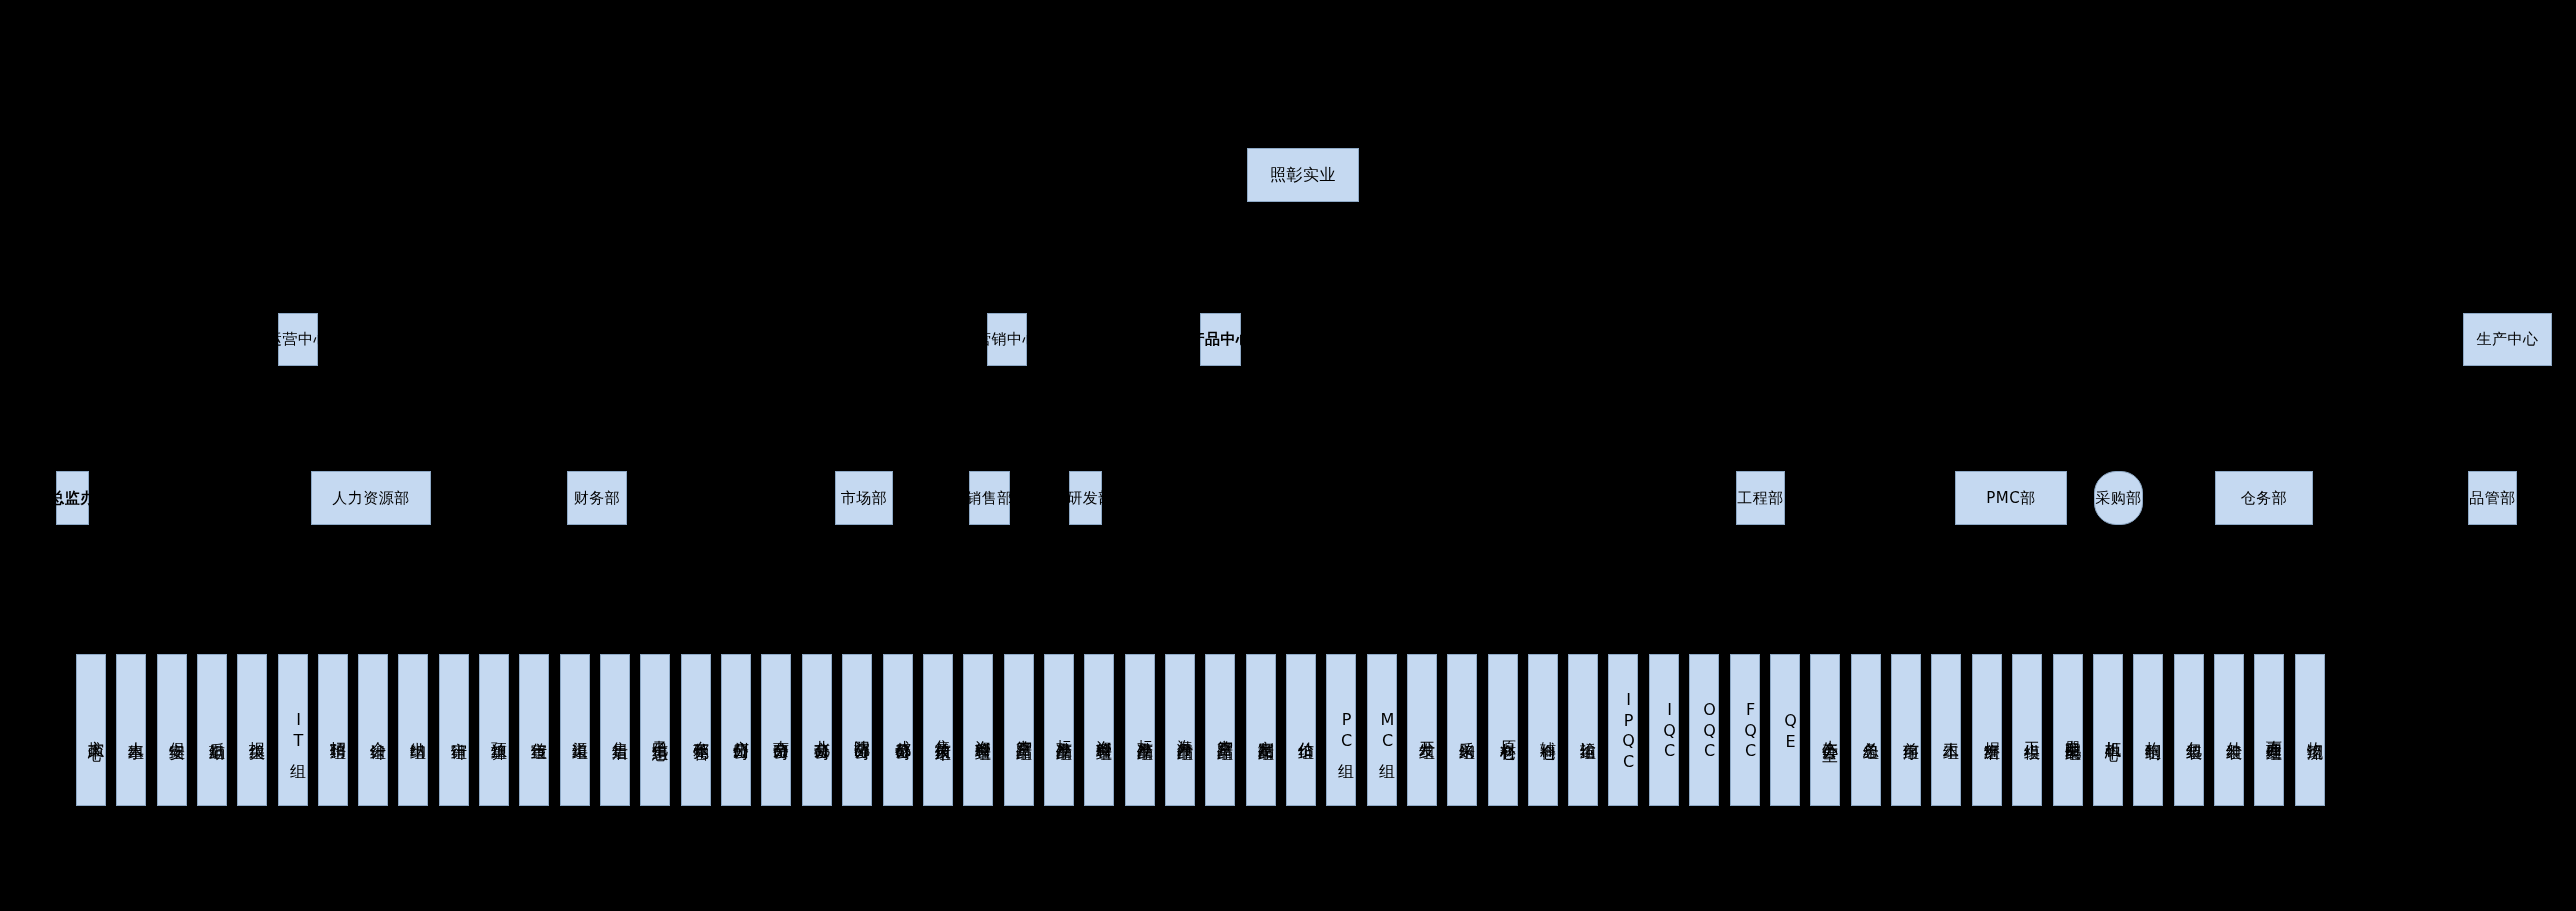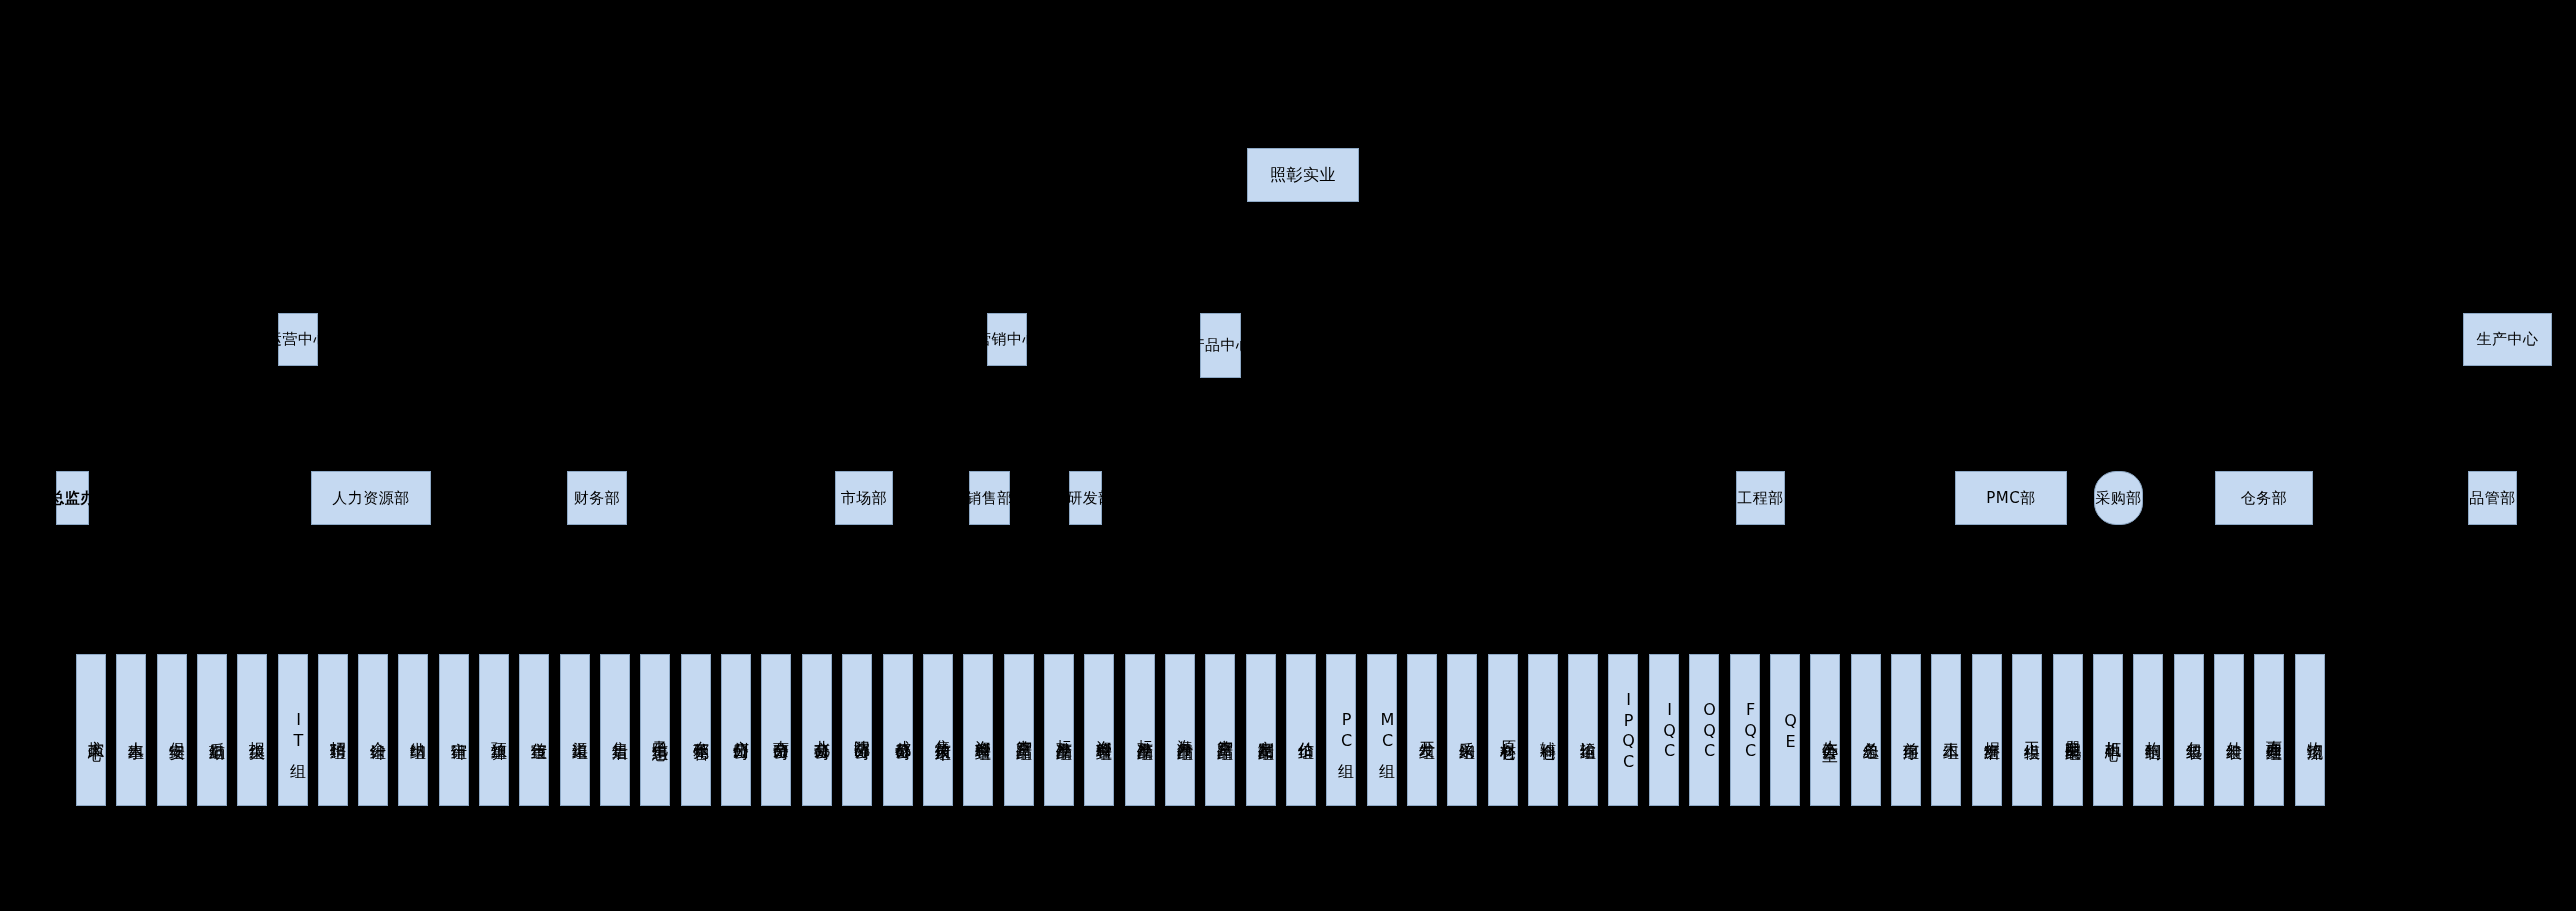--- a/index.html
+++ b/index.html
@@ -57,21 +57,21 @@
     <span>照彰实业</span>
   </div>
 
   <div id="centers-layer">
       <div class="node h" style="left: 278px; top: 313px; width: 40px; height: 53px;">
         <span>运营中心</span>
       </div>
       <div class="node h" style="left: 987px; top: 313px; width: 40px; height: 53px;">
         <span>营销中心</span>
       </div>
-      <div class="node h" style="left: 1200px; top: 313px; width: 41px; height: 65px;">
+      <div class="node h" style="left: 1200px; top: 313px; width: 41px; height: 53px; font-weight: bold;">
         <span>产品中心</span>
       </div>
       <div class="node h" style="left: 2463px; top: 313px; width: 89px; height: 53px;">
         <span>生产中心</span>
       </div>
     </div>
 
   <div id="departments-layer">
       <div class="node h" style="left: 56px; top: 471px; width: 33px; height: 54px; font-weight: bold;">
         <span>总监办</span>

